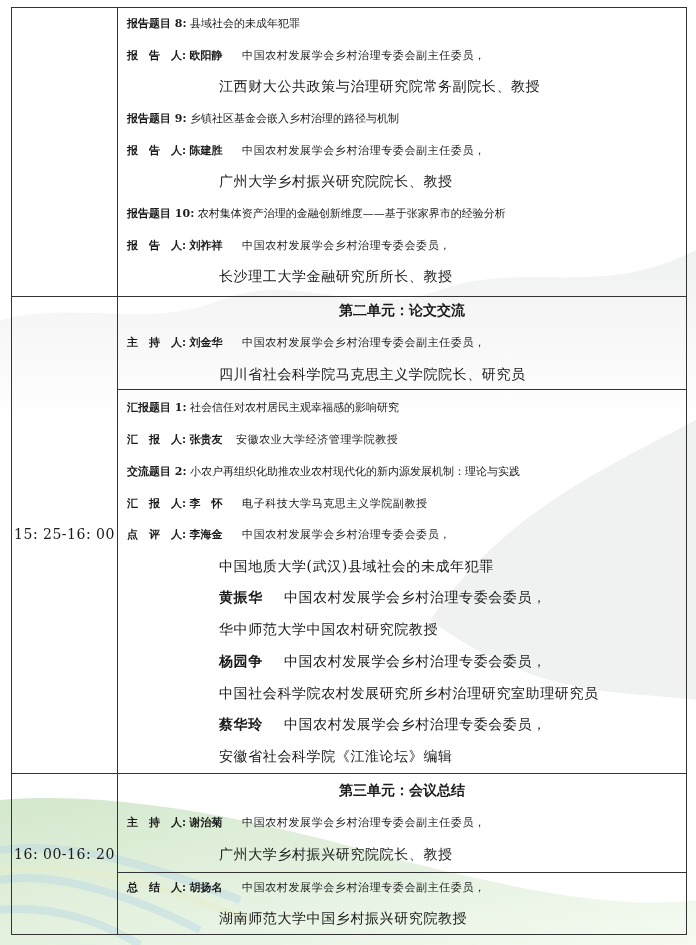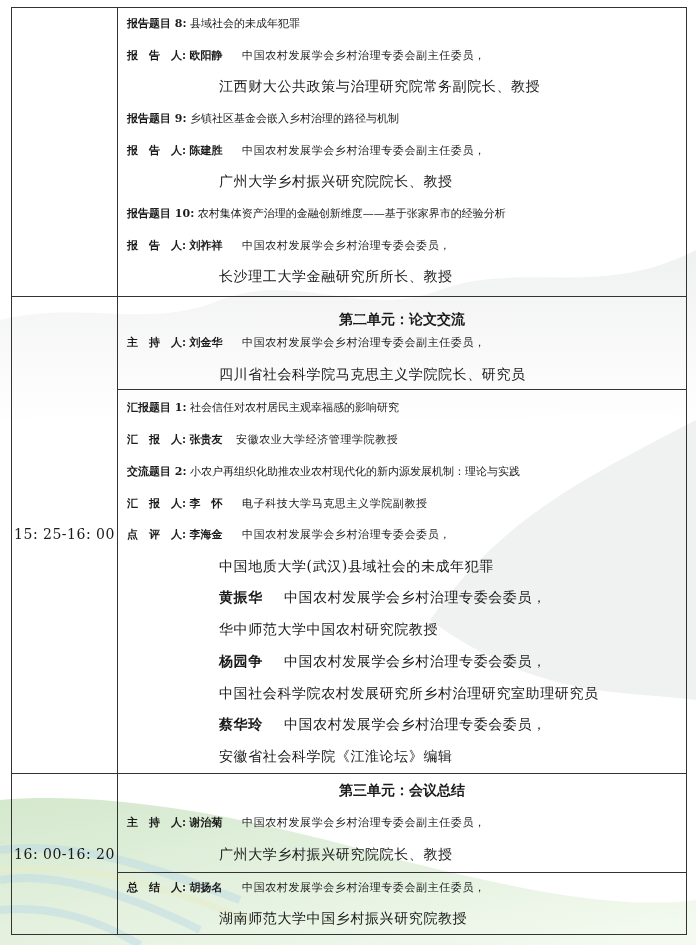--- a/index.html
+++ b/index.html
@@ -86,21 +86,21 @@
     <span>农村集体资产治理的金融创新维度——基于张家界市的经验分析</span>
   </div>
   <div class="line" style="top:230px">
     <span class="lbl">报　告　人:</span>
     <span class="name">刘祚祥</span>
     <span class="org">中国农村发展学会乡村治理专委会委员，</span>
   </div>
   <div class="cont" style="top:261px">长沙理工大学金融研究所所长、教授</div>
 
   <div class="time" style="top:519px; height:31px; line-height:31px">15: 25-16: 00</div>
-  <div class="center" style="top:304px">第二单元：论文交流</div>
+  <div class="center" style="top:295px">第二单元：论文交流</div>
   <div class="line" style="top:327px">
     <span class="lbl">主　持　人:</span>
     <span class="name">刘金华</span>
     <span class="org">中国农村发展学会乡村治理专委会副主任委员，</span>
   </div>
   <div class="cont" style="top:359px">四川省社会科学院马克思主义学院院长、研究员</div>
 
   <div class="line" style="top:392px">
     <span class="lbl">汇报题目 1:</span>
     <span>社会信任对农村居民主观幸福感的影响研究</span>

